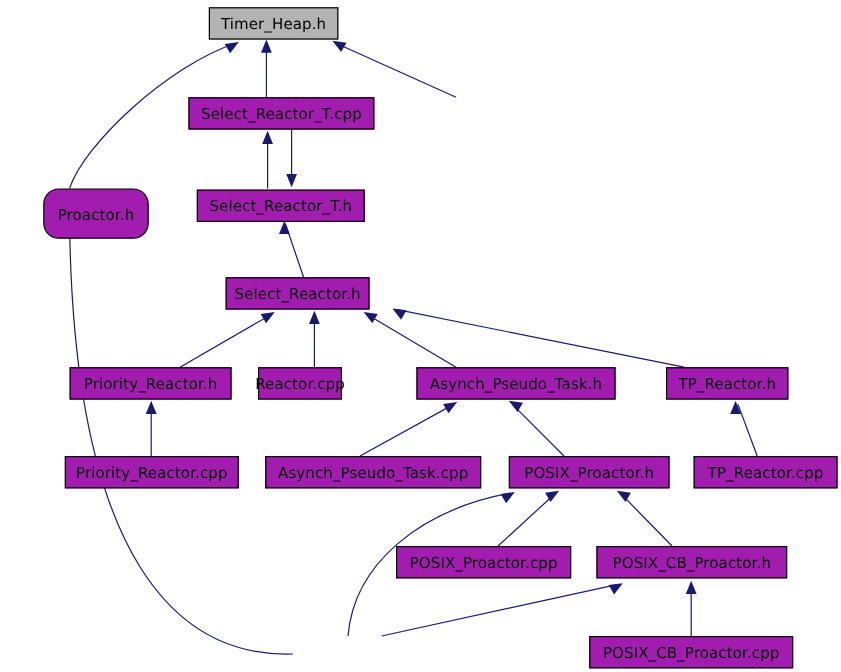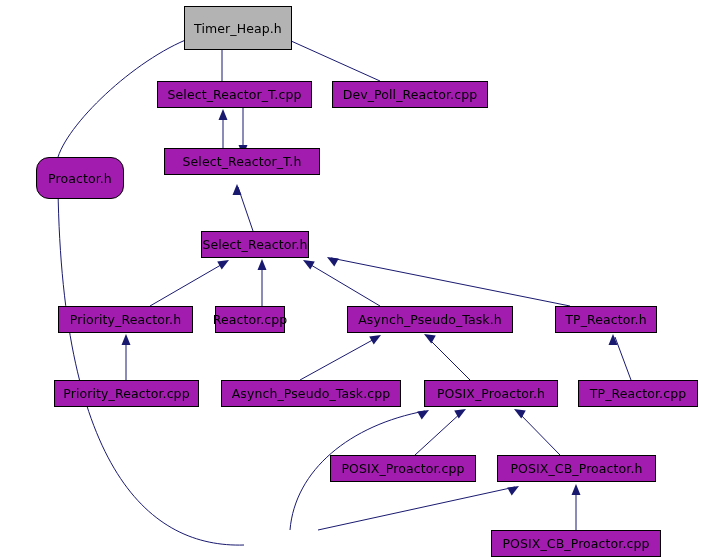--- a/index.html
+++ b/index.html
@@ -52,36 +52,33 @@
       <polygon points="0,0 -11,4.5 -11,-4.5" fill="#191970" transform="translate(514,409) rotate(-150)"></polygon>
       <path d="M 290,530 C 295,470 350,425 425,411" fill="none" stroke="#191970" stroke-width="1"></path>
       <polygon points="0,0 -11,4.5 -11,-4.5" fill="#191970" transform="translate(429,410) rotate(-30)"></polygon>
       <path d="M 318,530 L 515,487" fill="none" stroke="#191970" stroke-width="1"></path>
       <polygon points="0,0 -11,4.5 -11,-4.5" fill="#191970" transform="translate(519,486) rotate(-30)"></polygon>
       <path d="M 576,530 L 576,487" fill="none" stroke="#191970" stroke-width="1"></path>
       <polygon points="0,0 -11,4.5 -11,-4.5" fill="#191970" transform="translate(576,484) rotate(-90)"></polygon>
       <path d="M 244,545 C 150,548 62,470 58,188" fill="none" stroke="#191970" stroke-width="1"></path>
       <polygon points="0,0 -11,4.5 -11,-4.5" fill="#191970" transform="translate(58,186) rotate(-90)"></polygon>
     </svg>
-<div class="node root" style="left: 184px; top: 6px; width: 108px; height: 44px; justify-content: center;">
+<div class="node root" style="left: 174px; top: 6px; width: 108px; height: 27px; justify-content: center;">
       <span class="nlabel">Timer_Heap.h</span>
     </div>
     <div class="node" style="left: 157px; top: 81px; width: 155px; height: 27px;">
       <span class="nlabel">Select_Reactor_T.cpp</span>
     </div>
-    <div class="node" style="left: 332px; top: 81px; width: 156px; height: 27px;">
-      <span class="nlabel">Dev_Poll_Reactor.cpp</span>
-    </div>
     <div class="node" style="left: 36px; top: 157px; width: 88px; height: 42px; border-radius: 13px;">
       <span class="nlabel">Proactor.h</span>
     </div>
-    <div class="node" style="left: 164px; top: 148px; width: 156px; height: 27px;">
+    <div class="node" style="left: 164px; top: 158px; width: 140px; height: 27px;">
       <span class="nlabel">Select_Reactor_T.h</span>
     </div>
-    <div class="node" style="left: 201px; top: 231px; width: 108px; height: 27px;">
+    <div class="node" style="left: 188px; top: 231px; width: 120px; height: 27px;">
       <span class="nlabel">Select_Reactor.h</span>
     </div>
     <div class="node" style="left: 58px; top: 306px; width: 135px; height: 27px;">
       <span class="nlabel">Priority_Reactor.h</span>
     </div>
     <div class="node" style="left: 215px; top: 306px; width: 70px; height: 27px;">
       <span class="nlabel">Reactor.cpp</span>
     </div>
     <div class="node" style="left: 347px; top: 306px; width: 166px; height: 27px; text-align: center;">
       <span class="nlabel">Asynch_Pseudo_Task.h</span>

